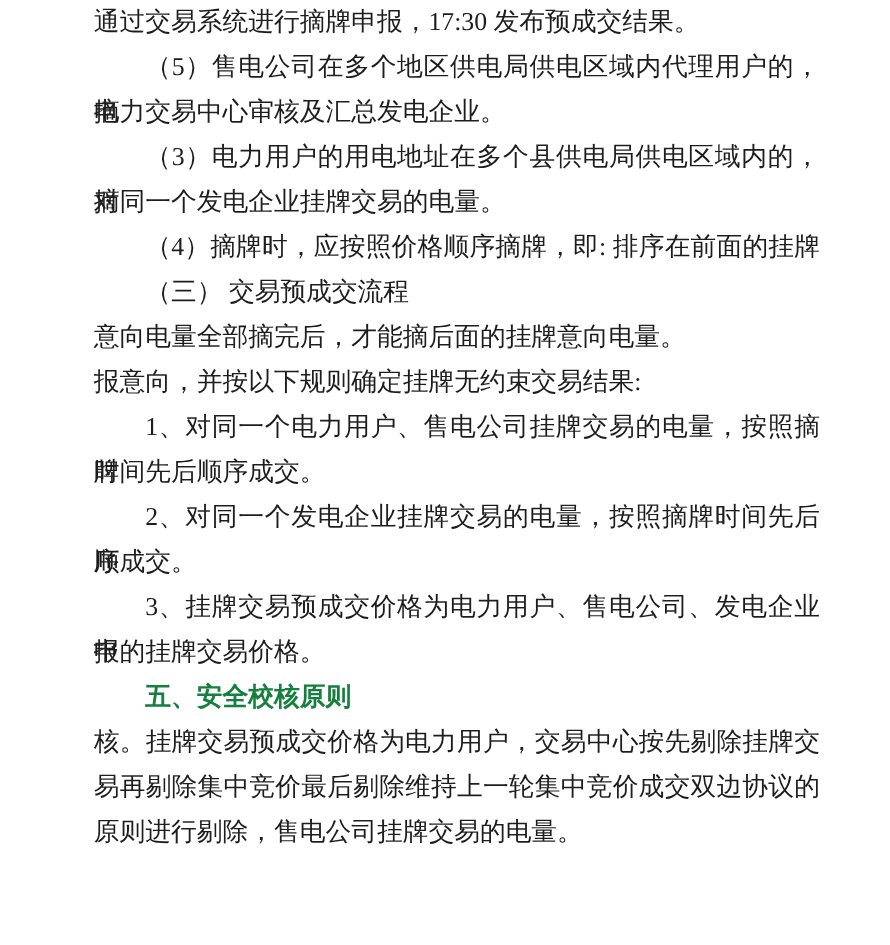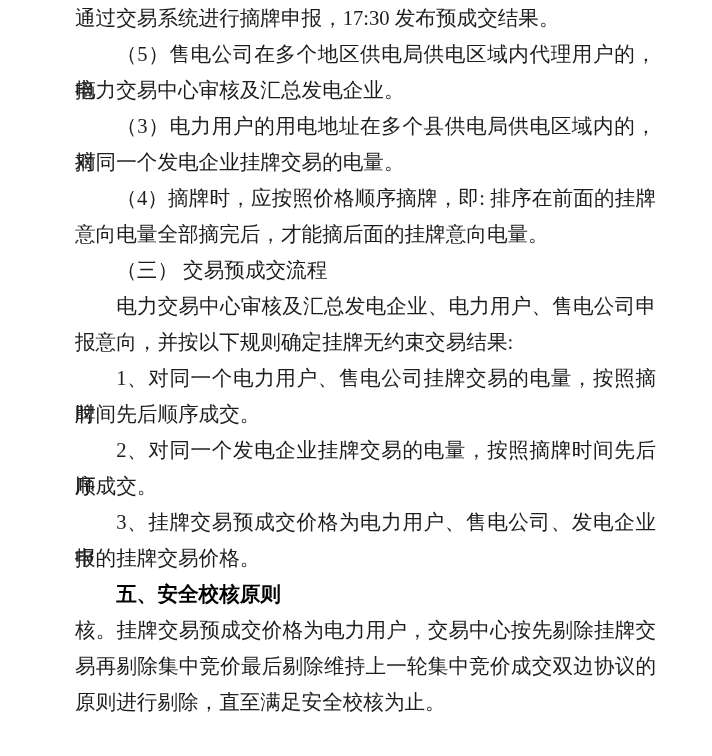--- a/index.html
+++ b/index.html
@@ -33,40 +33,39 @@
     text-justify: inter-character;
   }
   
   .ln.ind {
     text-indent: 2em;
   }
   
   .ln.bold-head {
     font-family: "Liberation Sans", "DejaVu Sans", sans-serif;
     font-weight: 700;
-    color: #000000;
+    color: #15803d;
   }
 </style>
 </head>
 <body>
 
 <div class="page">
   <div class="ln">通过交易系统进行摘牌申报，17:30 发布预成交结果。</div>
   <div class="ln ind j">（5）售电公司在多个地区供电局供电区域内代理用户的，摘</div>
   <div class="ln">电力交易中心审核及汇总发电企业。</div>
   <div class="ln ind j">（3）电力用户的用电地址在多个县供电局供电区域内的，摘</div>
   <div class="ln">对同一个发电企业挂牌交易的电量。</div>
   <div class="ln ind j">（4）摘牌时，应按照价格顺序摘牌，即: 排序在前面的挂牌</div>
+  <div class="ln ind">（三） 交易预成交流程</div>
   <div class="ln">意向电量全部摘完后，才能摘后面的挂牌意向电量。</div>
-  <div class="ln ind">（三） 交易预成交流程</div>
-  <div class="ln ind j">电力交易中心审核及汇总发电企业、电力用户、售电公司申</div>
   <div class="ln">报意向，并按以下规则确定挂牌无约束交易结果:</div>
   <div class="ln ind j">1、对同一个电力用户、售电公司挂牌交易的电量，按照摘牌</div>
   <div class="ln">时间先后顺序成交。</div>
   <div class="ln ind j">2、对同一个发电企业挂牌交易的电量，按照摘牌时间先后顺</div>
   <div class="ln">序成交。</div>
   <div class="ln ind j">3、挂牌交易预成交价格为电力用户、售电公司、发电企业申</div>
   <div class="ln">报的挂牌交易价格。</div>
   <div class="ln ind bold-head">五、安全校核原则</div>
   <div class="ln j">核。挂牌交易预成交价格为电力用户，交易中心按先剔除挂牌交</div>
   <div class="ln j">易再剔除集中竞价最后剔除维持上一轮集中竞价成交双边协议的</div>
-  <div class="ln">原则进行剔除，直至满足安全校核为止。</div>
+  <div class="ln">原则进行剔除，售电公司挂牌交易的电量。</div>
 </div>
 
 </body></html>

